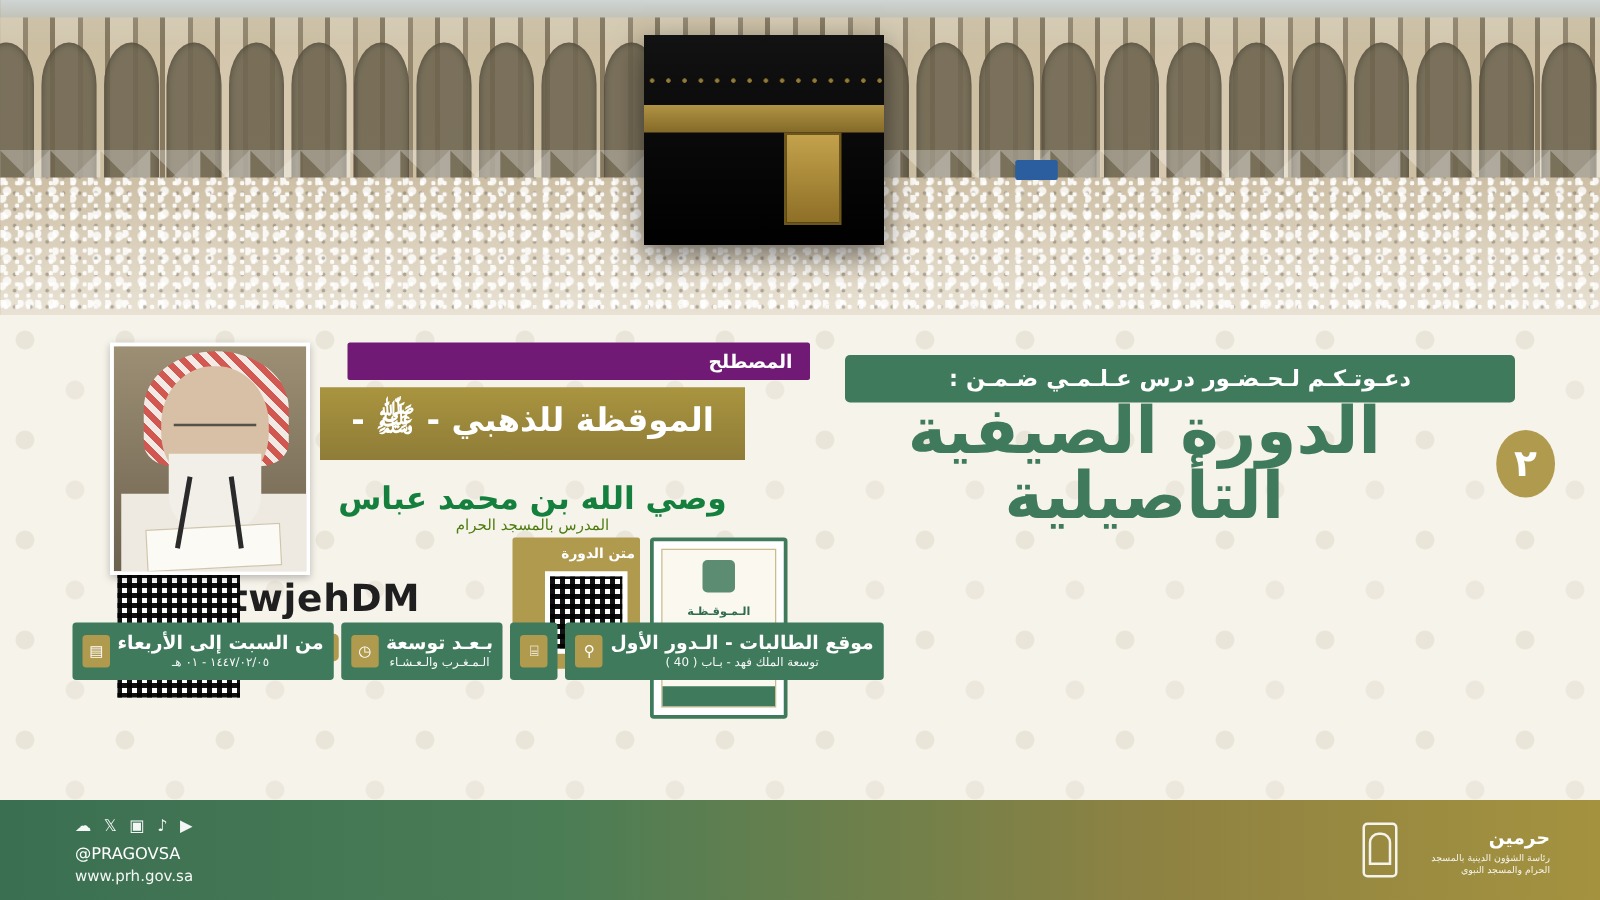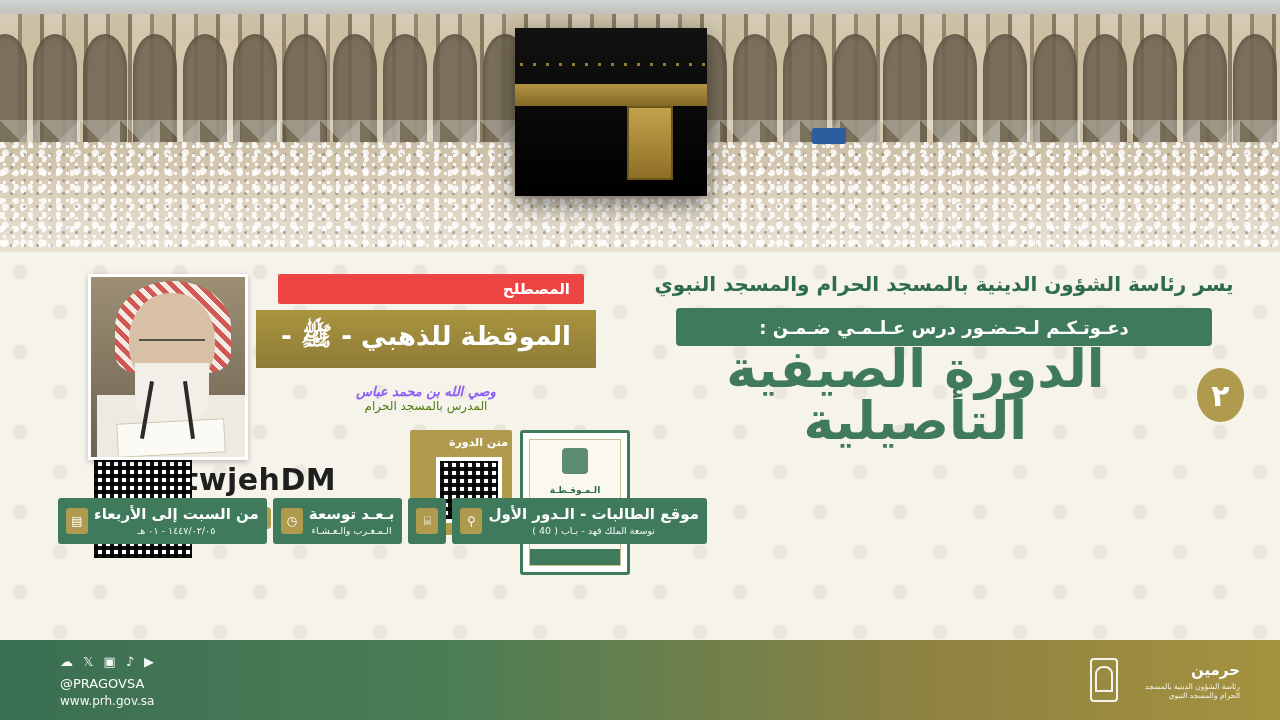--- a/index.html
+++ b/index.html
@@ -300,22 +300,22 @@
     transform: rotate(-3deg);
   }
   .sp-mic1, .sp-mic2 {
     position: absolute; bottom: 18px; width: 4px; height: 58px; background: #2a2a2a;
   }
   .sp-mic1 { left: 54px; transform: rotate(10deg); }
   .sp-mic2 { left: 96px; transform: rotate(-8deg); }
 
   .term-badge {
     position: absolute; left: 218px; top: 8px;
-    width: 306px; height: 30px;
-    background: #ef4444;
+    width: 370px; height: 30px;
+    background: #701a75;
     color: #ffffff;
     font-size: 15px; font-weight: bold;
     display: flex; align-items: center; justify-content: flex-start;
     padding-right: 14px;
     direction: rtl;
     border-radius: 2px;
     padding-left: 21px;
   }
   .lesson-title-bar {
     position: absolute; left: 196px; top: 44px;
@@ -326,21 +326,21 @@
     display: flex; align-items: center; justify-content: center;
     font-size: 26px; font-weight: bold;
     direction: rtl; letter-spacing: .5px;
   }
   .speaker-lines {
     position: absolute; left: 196px; top: 112px;
     width: 340px;
     text-align: center; direction: rtl;
   }
   .sp-line1 { font-size: 14px; color: #4a4a4a; }
-  .sp-line2 { font-size: 13px; color: #8b5cf6; font-weight: bold; margin-top: 6px; font-style: italic; }
+  .sp-line2 { font-size: 25px; color: #15803d; font-weight: bold; margin-top: 6px; }
   .sp-line3 { font-size: 12px; color: #4d7c0f; margin-top: 0; }
 
   
   .chips-row {
     position: absolute; left: 58px; top: 498px;
     width: 580px; height: 46px;
     display: flex; flex-direction: row-reverse; gap: 6px; direction: rtl;
   }
   .info-chip {
     background: #3f7a5c;
@@ -446,21 +446,20 @@
       <div class="hizam-dots"></div>
       <div class="belt"></div>
       <div class="door"></div>
     </div>
     <div class="sign-blue"></div>
   </div>
 
   <div class="body-bg"></div>
 
   <div class="right-col">
-    <div class="invite-line">يسر رئاسة الشؤون الدينية بالمسجد الحرام والمسجد النبوي</div>
     <div class="invite-bar">دعـوتـكـم لـحـضـور درس عـلـمـي ضـمـن :</div>
     <div class="course-title-wrap">
       <div class="course-num">٢</div>
       <div class="course-title">الدورة الصيفية التأصيلية</div>
     </div>
   </div>
 
   <div class="qr-row">
     <div class="book-card">
       <div class="book-inner">

